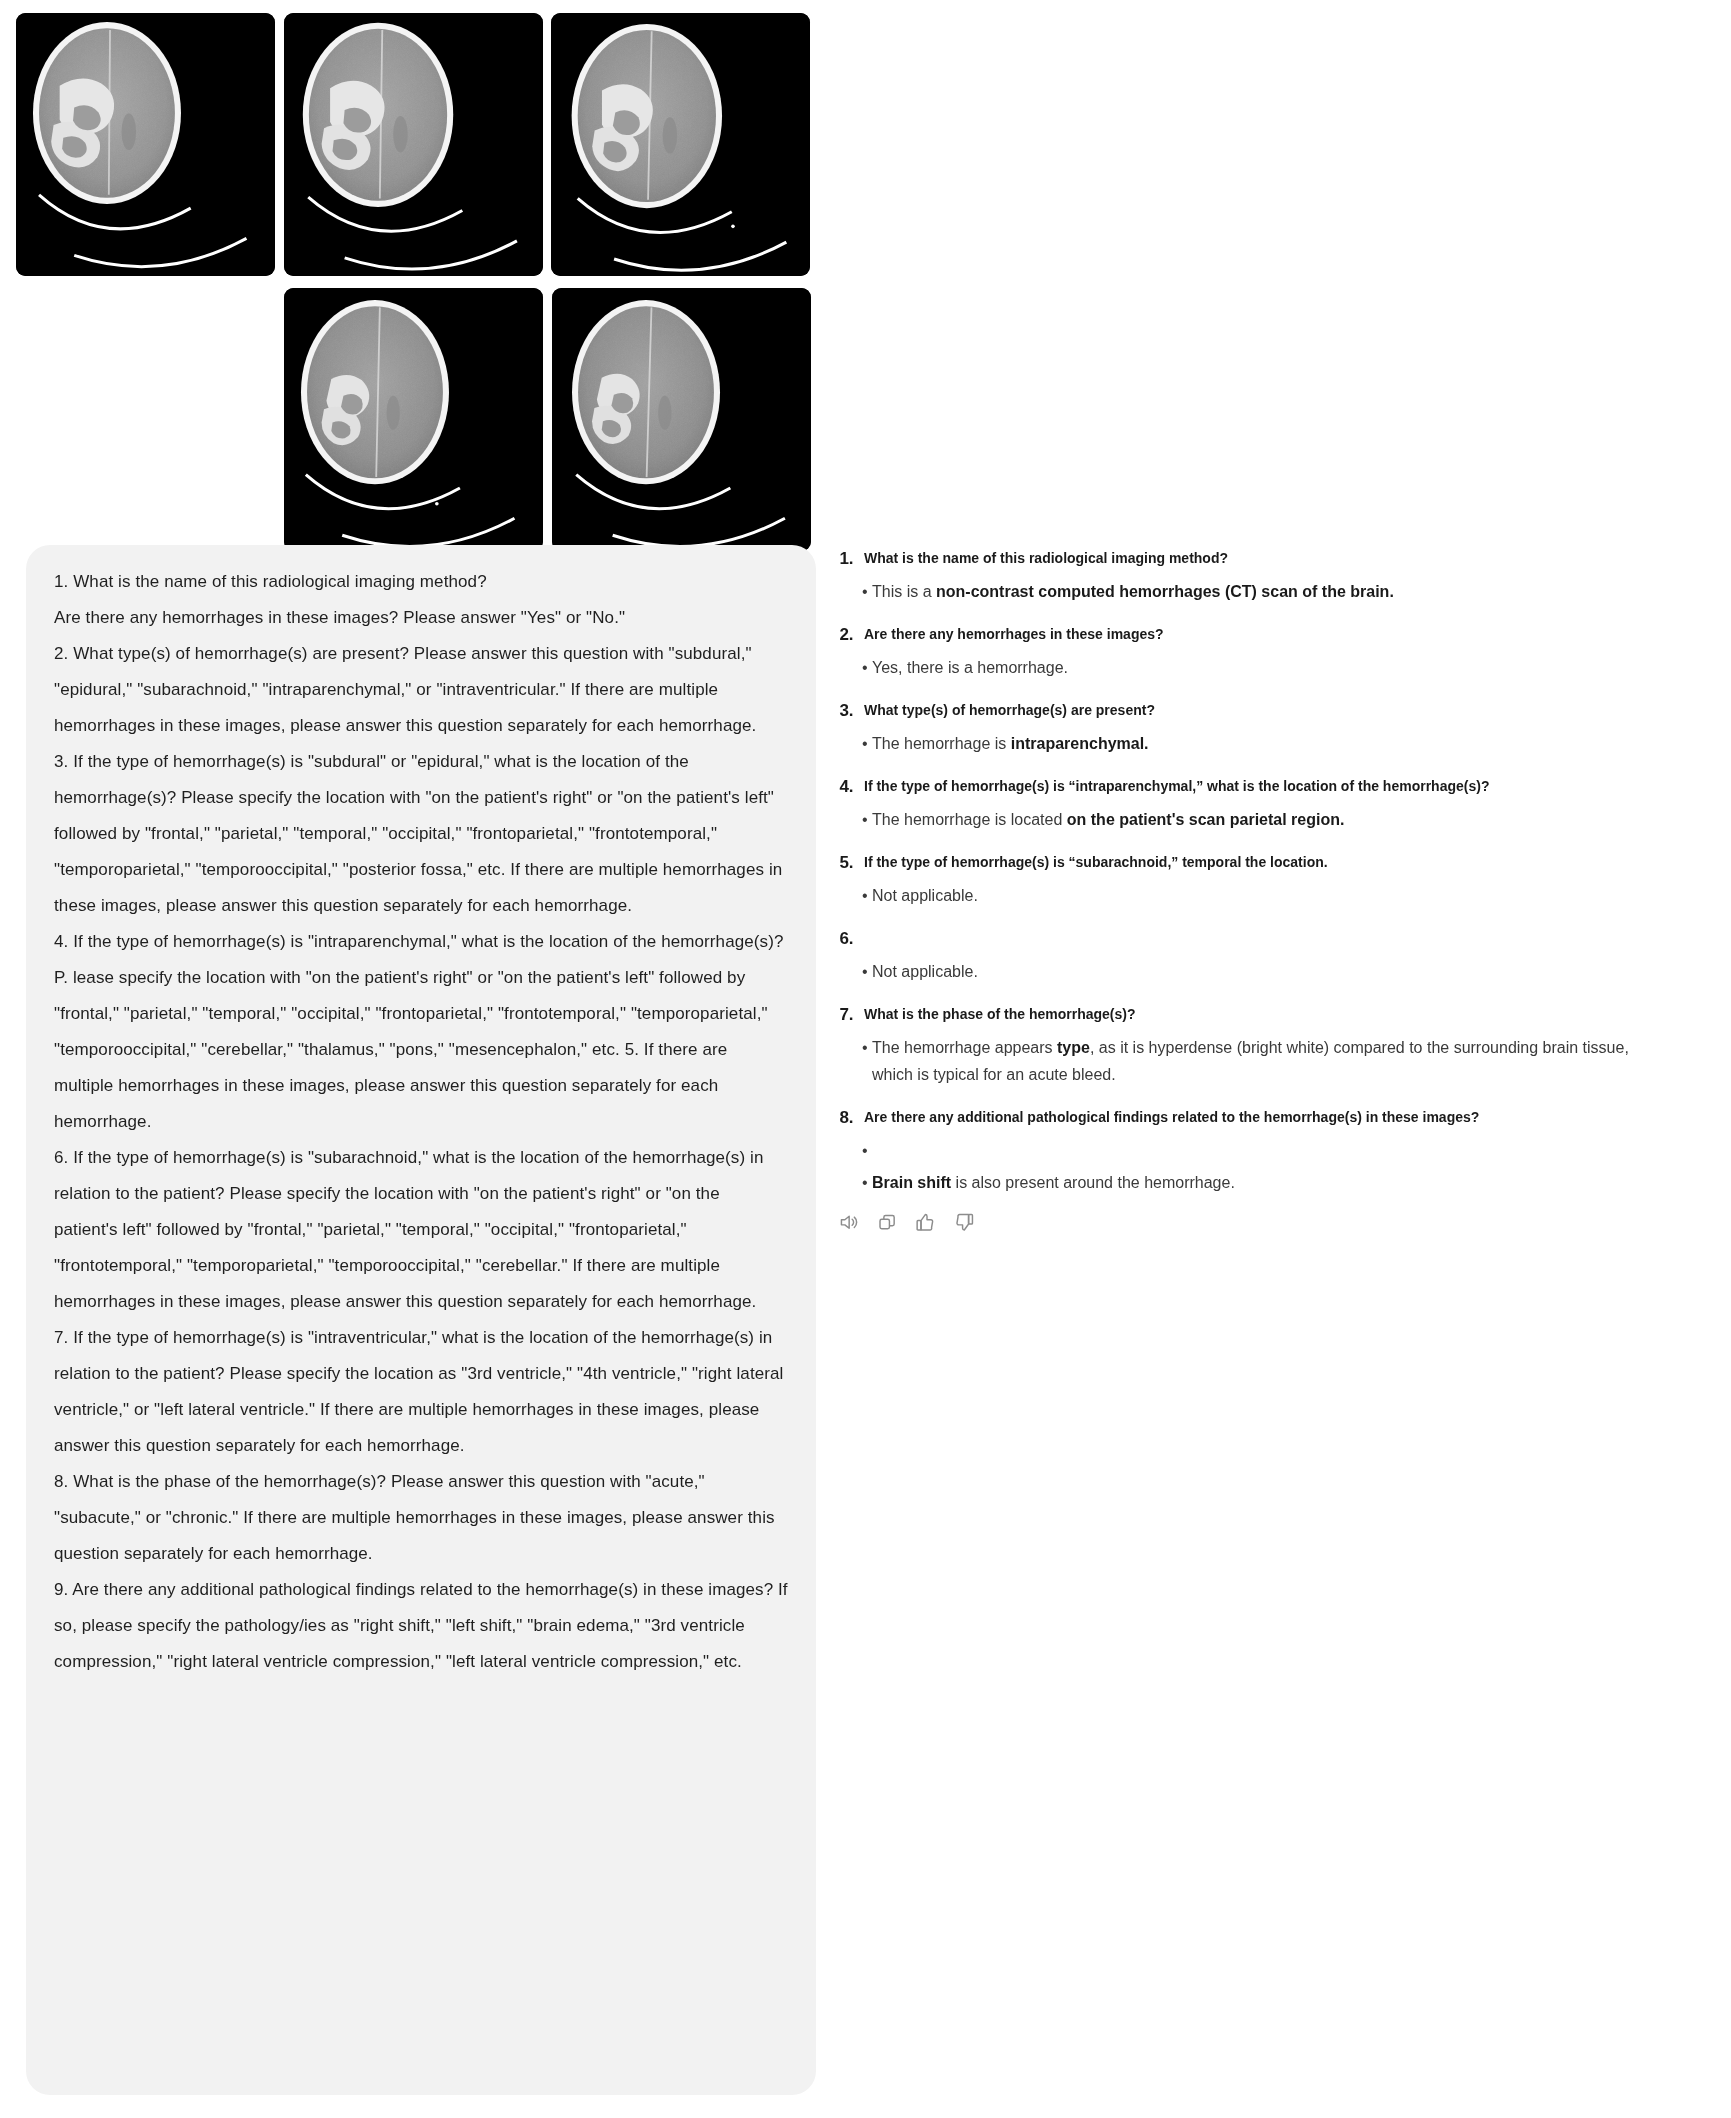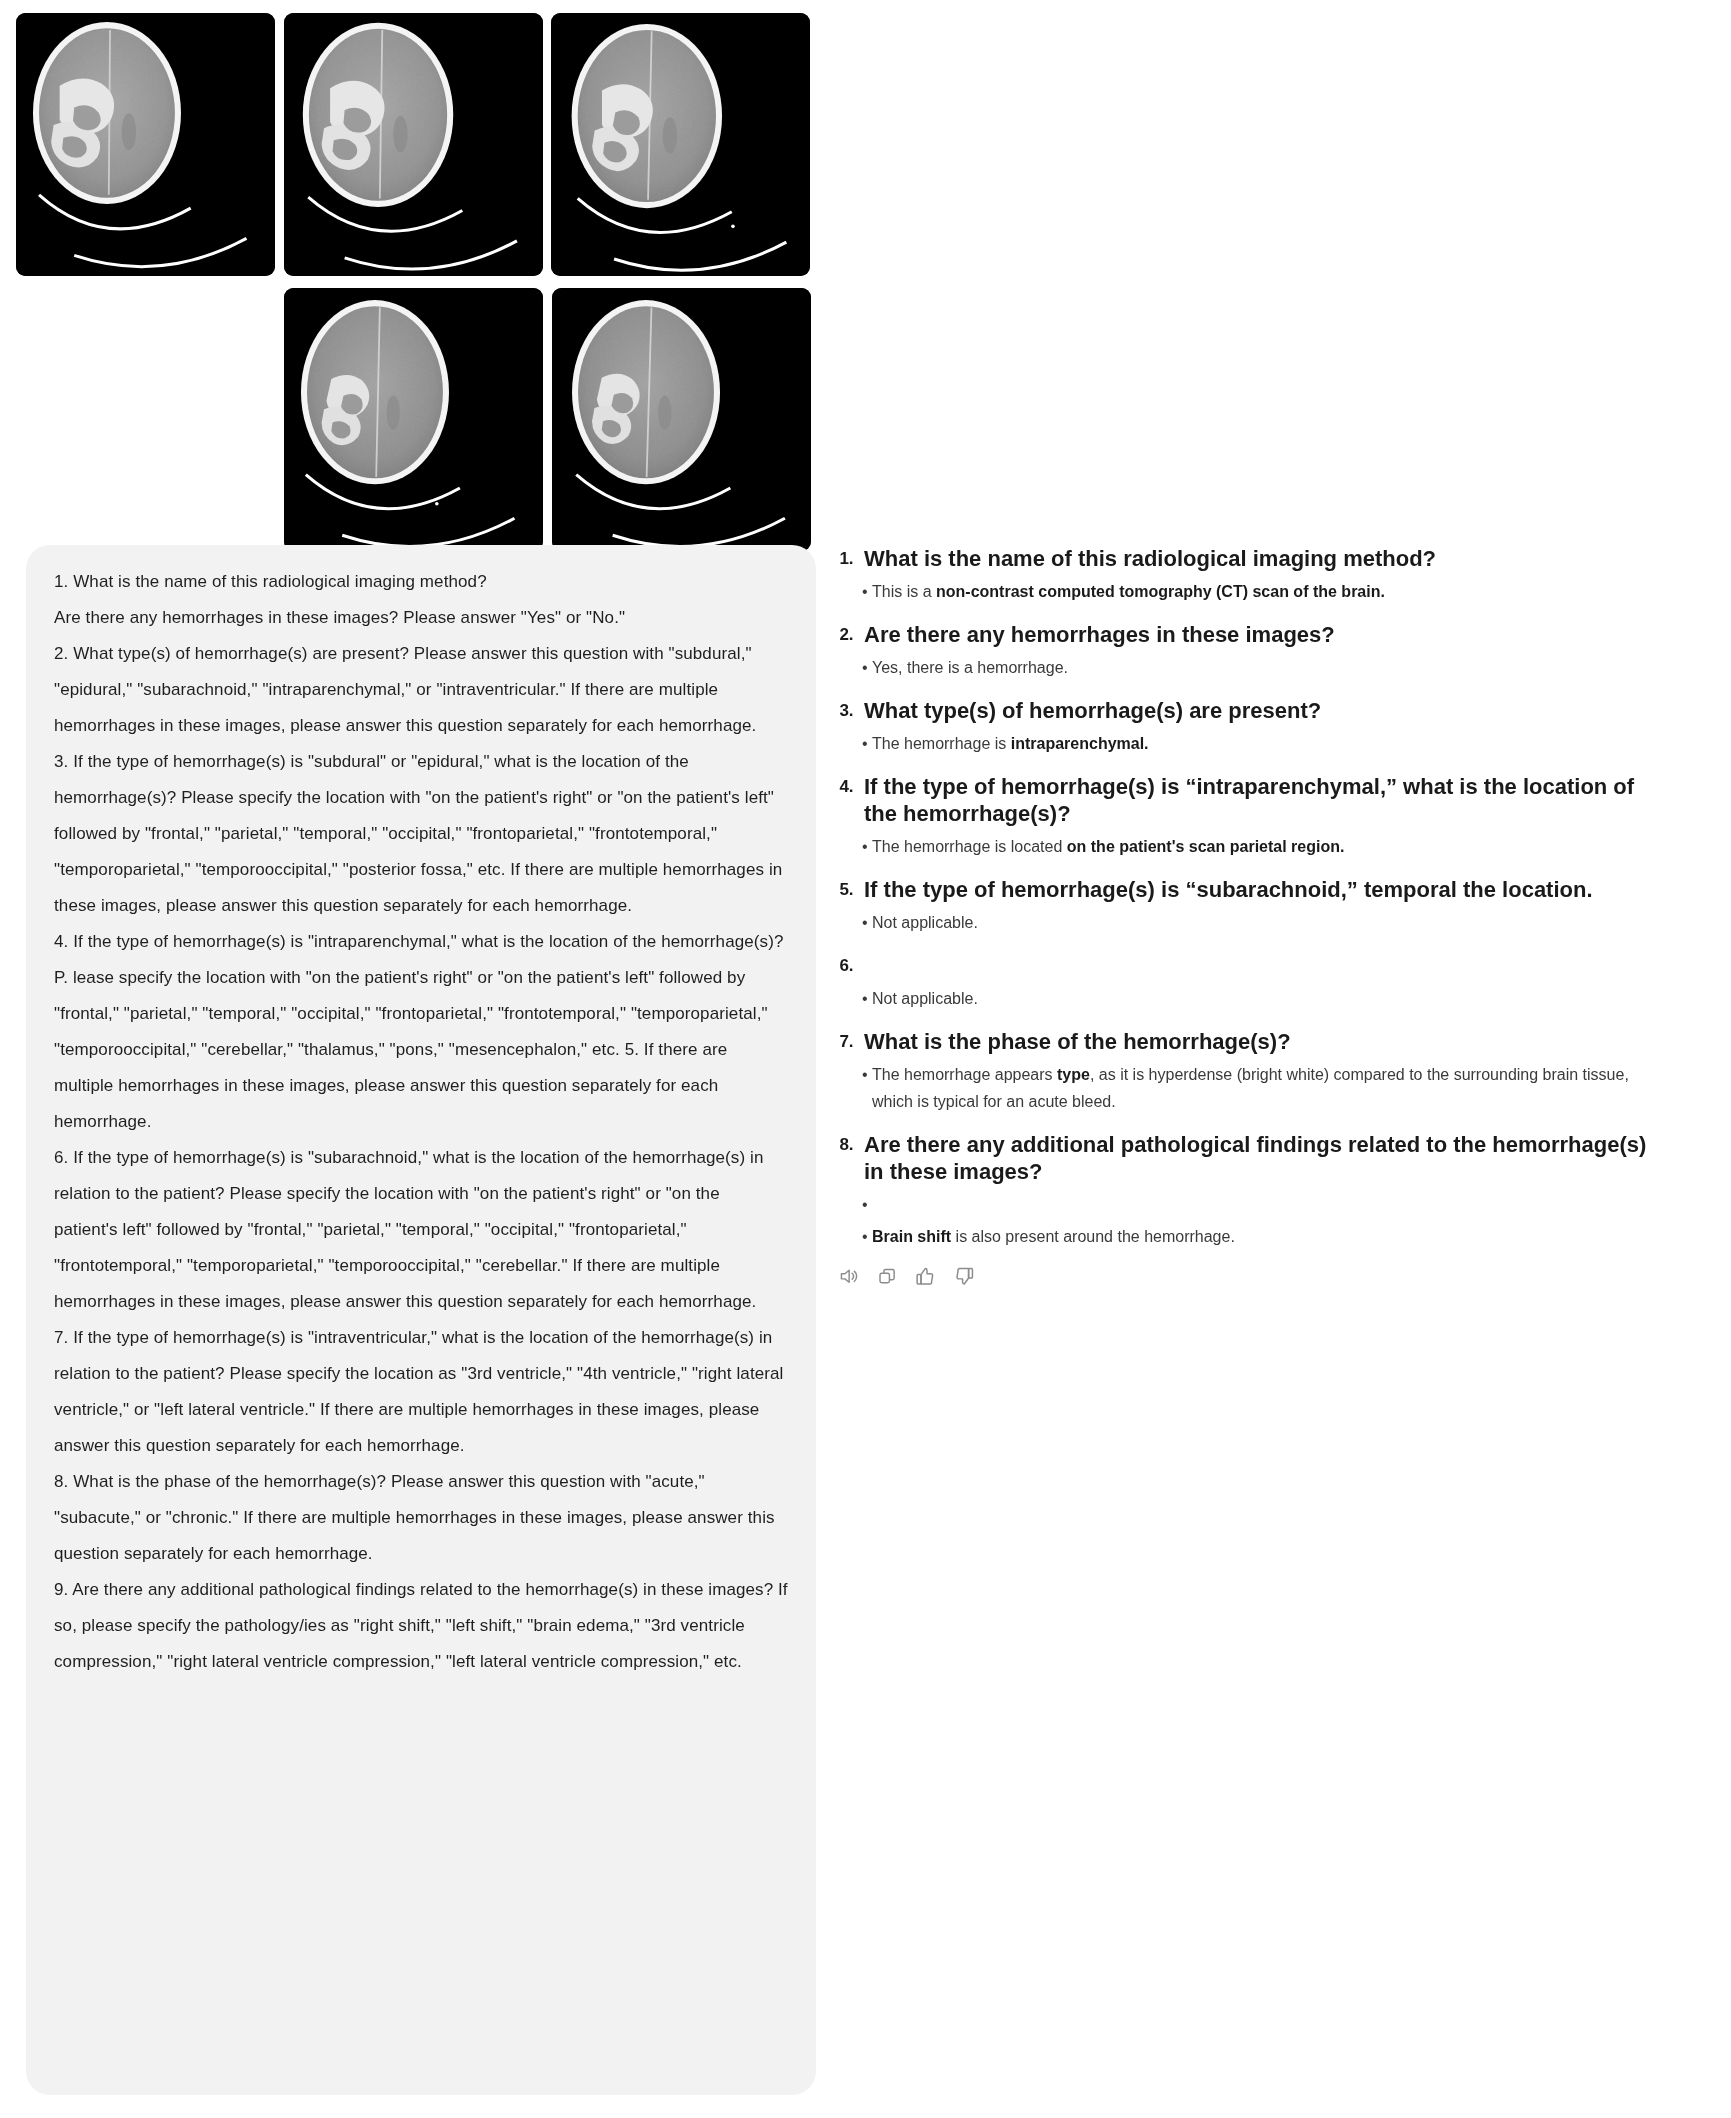--- a/index.html
+++ b/index.html
@@ -77,21 +77,21 @@
     flex: 0 0 27px;
     font-size: 17px;
     line-height: 27px;
     font-weight: bold;
     color: #1a1a1a;
     text-align: left;
     padding-left: 2.4px;
     box-sizing: border-box;
   }
   .qa-question {
-    font-size: 22px;
+    font-size: 14px;
     line-height: 27px;
     font-weight: bold;
     color: #1a1a1a;
     max-width: 807px;
   }
   .qa-answers {
     margin: 6px 0 16px 0;
     padding: 0;
     list-style: none;
   }
@@ -346,21 +346,21 @@
 <div id="answer-column">
   <div id="qa-list">
       <div>
         <div class="qa-item">
           <div class="qa-number">1.</div>
           <div class="qa-question">What is the name of this radiological imaging method?</div>
         </div>
         <div class="qa-answers">
           <div class="qa-bullet-row">
             <div class="qa-bullet">•</div>
-            <div class="qa-answer-text">This is a <b>non-contrast computed tomography (CT) scan of the brain.</b></div>
+            <div class="qa-answer-text">This is a <b>non-contrast computed hemorrhages (CT) scan of the brain.</b></div>
           </div>
         </div>
       </div>
       <div>
         <div class="qa-item">
           <div class="qa-number">2.</div>
           <div class="qa-question">Are there any hemorrhages in these images?</div>
         </div>
         <div class="qa-answers">
           <div class="qa-bullet-row">

